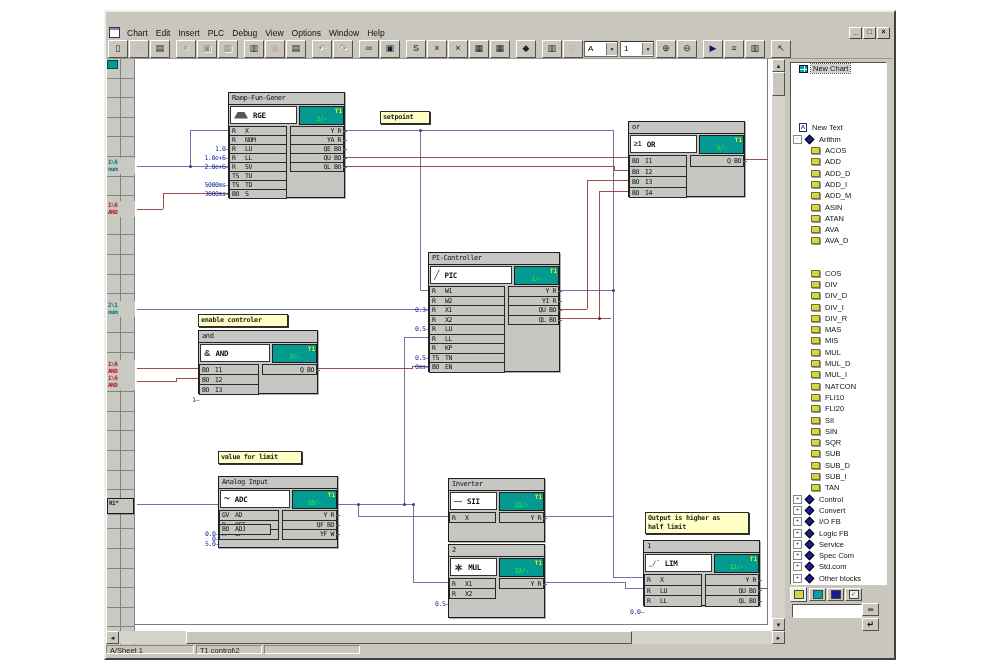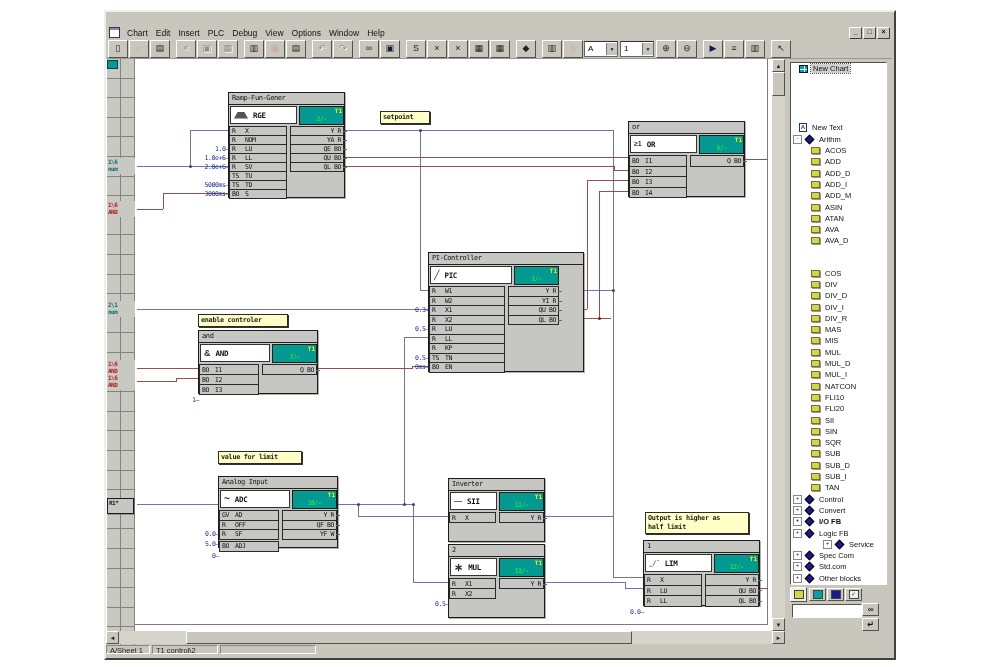--- a/index.html
+++ b/index.html
@@ -354,21 +354,21 @@
         <div class="tbox" style="left: 70px; top: 13px; width: 45px; height: 19px;">
           <div class="tag">T1</div>
           <div class="badge">5/-</div>
         </div>
         <div class="prow" style="pointer-events: auto; left: 0px; top: 33px; width: 58px; height: 11.5px; line-height: 10.5px;"><span class="ty">BO</span>I1</div>
         <div class="prow" style="pointer-events: auto; left: 0px; top: 43.5px; width: 58px; height: 11.5px; line-height: 10.5px;"><span class="ty">BO</span>I2</div>
         <div class="prow" style="pointer-events: auto; left: 0px; top: 54px; width: 58px; height: 11.5px; line-height: 10.5px;"><span class="ty">BO</span>I3</div>
         <div class="prow" style="pointer-events: auto; left: 0px; top: 64.5px; width: 58px; height: 11.5px; line-height: 10.5px;"><span class="ty">BO</span>I4</div>
         <div class="prow outp" style="pointer-events: auto; left: 61px; top: 33px; width: 54px; height: 11.5px; line-height: 10.5px;">Q BO<div class="ostub"></div></div>
       </div>
-      <div class="blk" style="left: 428px; top: 252px; width: 156px; height: 119.5px; pointer-events: auto;">
+      <div class="blk" style="left: 428px; top: 252px; width: 132px; height: 119.5px; pointer-events: auto;">
         <div class="hd" style="height: 12px;">PI-Controller</div>
         <div class="ibox" style="left: 1px; top: 13px; width: 82px; height: 18px;">
           <div class="glyph" style="font-size: 9px; font-weight: normal;">╱</div>
           <div class="bt">PIC</div>
         </div>
         <div class="tbox" style="left: 85px; top: 13px; width: 45px; height: 19px;">
           <div class="tag">T1</div>
           <div class="badge">1/-</div>
         </div>
         <div class="prow" style="pointer-events: auto; left: 0px; top: 33px; width: 76px; height: 10.5px; line-height: 9.5px;"><span class="ty">R</span>W1</div>
@@ -406,21 +406,21 @@
           <div class="glyph" style="font-size: 10px; font-weight: bold;">~</div>
           <div class="bt">ADC</div>
         </div>
         <div class="tbox" style="left: 73px; top: 13px; width: 45px; height: 19px;">
           <div class="tag">T1</div>
           <div class="badge">10/-</div>
         </div>
         <div class="prow" style="pointer-events: auto; left: 0px; top: 33px; width: 60px; height: 10.5px; line-height: 9.5px;"><span class="ty">GV</span>AD</div>
         <div class="prow" style="pointer-events: auto; left: 0px; top: 42.5px; width: 60px; height: 10.5px; line-height: 9.5px;"><span class="ty">R</span>OFF<div class="pval">0.0‒</div></div>
         <div class="prow" style="pointer-events: auto; left: 0px; top: 52px; width: 60px; height: 10.5px; line-height: 9.5px;"><span class="ty">R</span>SF<div class="pval">5.0‒</div></div>
-        <div class="prow" style="pointer-events: auto; left: 0px; top: 64px; width: 60px; height: 10.5px; line-height: 9.5px;"><span class="ty">BO</span>ADJ<div class="pval">0‒</div></div>
+        <div class="prow" style="pointer-events: auto; left: 0px; top: 47px; width: 52px; height: 10.5px; line-height: 9.5px;"><span class="ty">BO</span>ADJ<div class="pval">0‒</div></div>
         <div class="prow outp" style="pointer-events: auto; left: 63px; top: 33px; width: 55px; height: 10.5px; line-height: 9.5px;">Y R<div class="ostub"></div></div>
         <div class="prow outp" style="pointer-events: auto; left: 63px; top: 42.5px; width: 55px; height: 10.5px; line-height: 9.5px;">QF BO<div class="ostub"></div></div>
         <div class="prow outp" style="pointer-events: auto; left: 63px; top: 52px; width: 55px; height: 10.5px; line-height: 9.5px;">YF W<div class="ostub"></div></div>
       </div>
       <div class="blk" style="left: 448px; top: 478px; width: 97px; height: 64px; pointer-events: auto;">
         <div class="hd" style="height: 12px;">Inverter</div>
         <div class="ibox" style="left: 1px; top: 13px; width: 47px; height: 18px;">
           <div class="glyph" style="font-size: 8px; font-weight: bold;">—</div>
           <div class="bt">SII</div>
         </div>
@@ -615,31 +615,31 @@
         <div class="trow" style="padding-left: 1px;">
           <div class="exp">+</div>
           <div class="ic ic-cat"></div>
           <span class="lbl">Control</span>
         </div>
         <div class="trow" style="padding-left: 1px;">
           <div class="exp">+</div>
           <div class="ic ic-cat"></div>
           <span class="lbl">Convert</span>
         </div>
-        <div class="trow" style="padding-left: 1px; font-weight: bold;">
+        <div class="trow" style="padding-left: 1px;">
           <div class="exp">+</div>
           <div class="ic ic-cat"></div>
           <span class="lbl">I/O FB</span>
         </div>
         <div class="trow" style="padding-left: 1px;">
           <div class="exp">+</div>
           <div class="ic ic-cat"></div>
           <span class="lbl">Logic FB</span>
         </div>
-        <div class="trow" style="padding-left: 1px; margin-left: 30px;">
+        <div class="trow" style="padding-left: 1px;">
           <div class="exp">+</div>
           <div class="ic ic-cat"></div>
           <span class="lbl">Service</span>
         </div>
         <div class="trow" style="padding-left: 1px;">
           <div class="exp">+</div>
           <div class="ic ic-cat"></div>
           <span class="lbl">Spec Com</span>
         </div>
         <div class="trow" style="padding-left: 1px;">
@@ -666,17 +666,17 @@
         <div class="mini" style="background:#eee;color:#070;font-size:6px;line-height:6px;text-align:center">✓</div>
       </div>
     <div id="findrow">
       <input type="text" value="" style="">
       <div class="fbtn" style="left:76px;top:544px">∞</div>
       <div class="fbtn" style="left:76px;top:559px">↵</div>
     </div>
   </div>
 
   <div class="abs" id="statusbar">
-    <div class="spanel" style="width:44px">A/Sheet 1</div>
+    <div class="spanel" style="width:88px">A/Sheet 1</div>
     <div class="spanel" style="width:66px">T1 control\2</div>
     <div class="spanel" style="width:96px"></div>
   </div>
 </div>
 
 </body></html>

